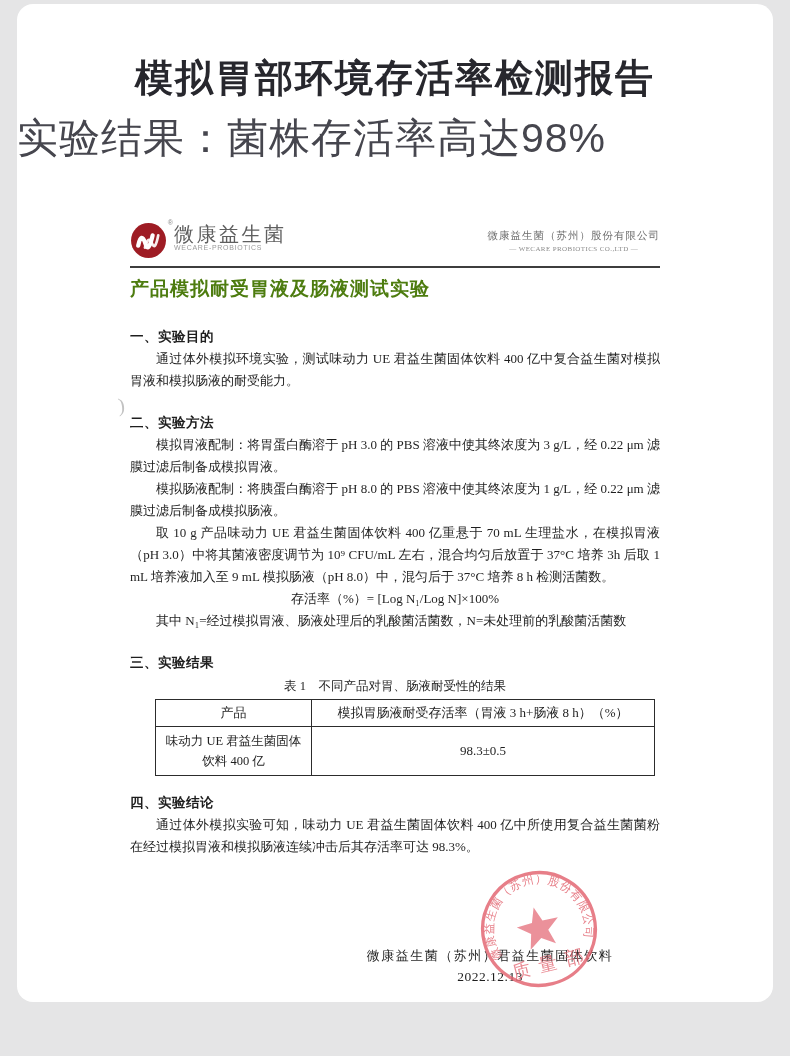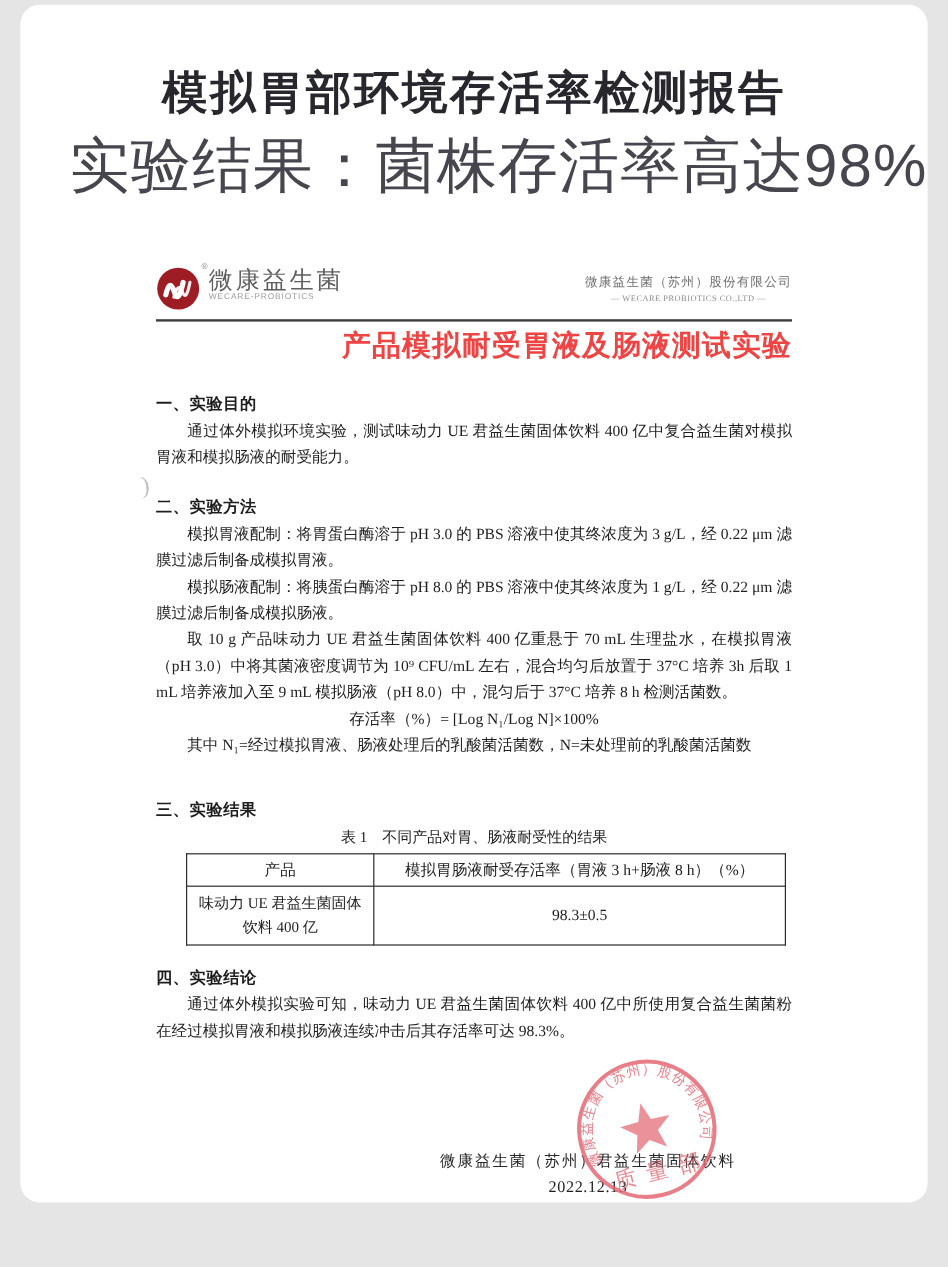--- a/index.html
+++ b/index.html
@@ -11,21 +11,21 @@
     position:absolute;left:17px;top:4px;width:756px;height:998px;
     background:#ffffff;border-radius:16px;
   }
   
   .hero{padding-top:50px;}
   .hero-title{
     margin:0;text-align:center;font-weight:700;font-size:38px;line-height:48px;
     color:#27272d;letter-spacing:2px;font-family:"Liberation Sans",sans-serif;
   }
   .hero-sub{
-    margin:12px 0 0;text-align:right;font-weight:400;font-size:50px;line-height:48px;
+    margin:12px 0 0;text-align:left;font-weight:400;font-size:41px;line-height:48px;
     color:#46464e;letter-spacing:1px;
   }
   
   .doc{
     position:absolute;left:113px;top:218px;width:530px;
     font-family:"Liberation Serif","DejaVu Serif",serif;
     color:#1e1e1e;font-size:13px;
   }
   .artifact{
     position:absolute;left:-12px;top:172px;font-size:20px;color:#c2c2c2;
@@ -36,25 +36,25 @@
   .logo-mark{position:relative;width:37px;height:37px;flex:0 0 auto;}
   .logo-reg{position:absolute;top:-3px;right:-6px;font-size:7px;color:#8a8a8a;font-family:"Liberation Sans",sans-serif;}
   .brand{margin-top:3px;}
   .brand-cn{font-size:20px;color:#5f5f5f;letter-spacing:2.5px;line-height:18px;font-family:"Liberation Sans",sans-serif;}
   .brand-en{font-size:7px;color:#9a9a9a;letter-spacing:0.7px;line-height:9px;font-family:"Liberation Sans",sans-serif;}
   .company{text-align:center;margin-top:7px;}
   .company-cn{font-size:10.5px;color:#6e6e6e;letter-spacing:1px;line-height:13px;}
   .company-en{font-size:7px;color:#8b8b8b;letter-spacing:0.4px;line-height:9px;margin-top:3px;}
   .rule{border:none;border-top:2px solid #3d3d3d;margin:2px 0 0;}
   .doc-title{
-    text-align:right;font-size:24px;font-weight:700;color:#ef4444;
+    text-align:left;font-size:19px;font-weight:700;color:#4d7c0f;
     margin:8px 0 0;line-height:26px;letter-spacing:1px;
   }
   .sec-h{font-weight:700;font-size:13.5px;line-height:22px;margin:0;letter-spacing:0.5px;}
-  .sh1{margin-top:24px;} .sh2{margin-top:20px;} .sh3{margin-top:32px;} .sh4{margin-top:16px;}
+  .sh1{margin-top:24px;} .sh2{margin-top:20px;} .sh3{margin-top:20px;} .sh4{margin-top:16px;}
   .para{margin:0;line-height:22px;text-align:justify;text-indent:2em;}
   .formula{margin:0;line-height:22px;text-align:center;}
   .caption{text-align:center;font-size:12.5px;line-height:20px;margin-top:2px;}
   table.result{border-collapse:collapse;width:500px;margin:3px 0 0 25px;table-layout:fixed;}
   table.result th,table.result td{
     border:1.4px solid #2c2c2c;text-align:center;font-weight:400;
     padding:2px 6px;vertical-align:middle;
   }
   th.col-product,td.cell-product{width:143px;}
   table.result th{height:22px;font-size:13px;}

